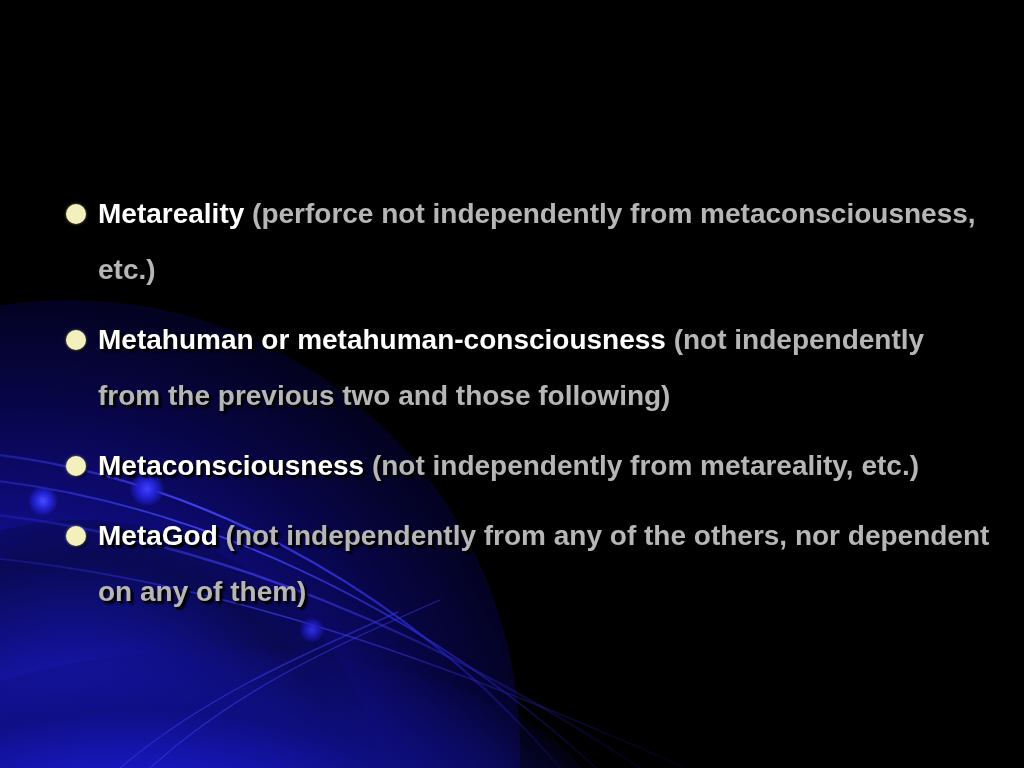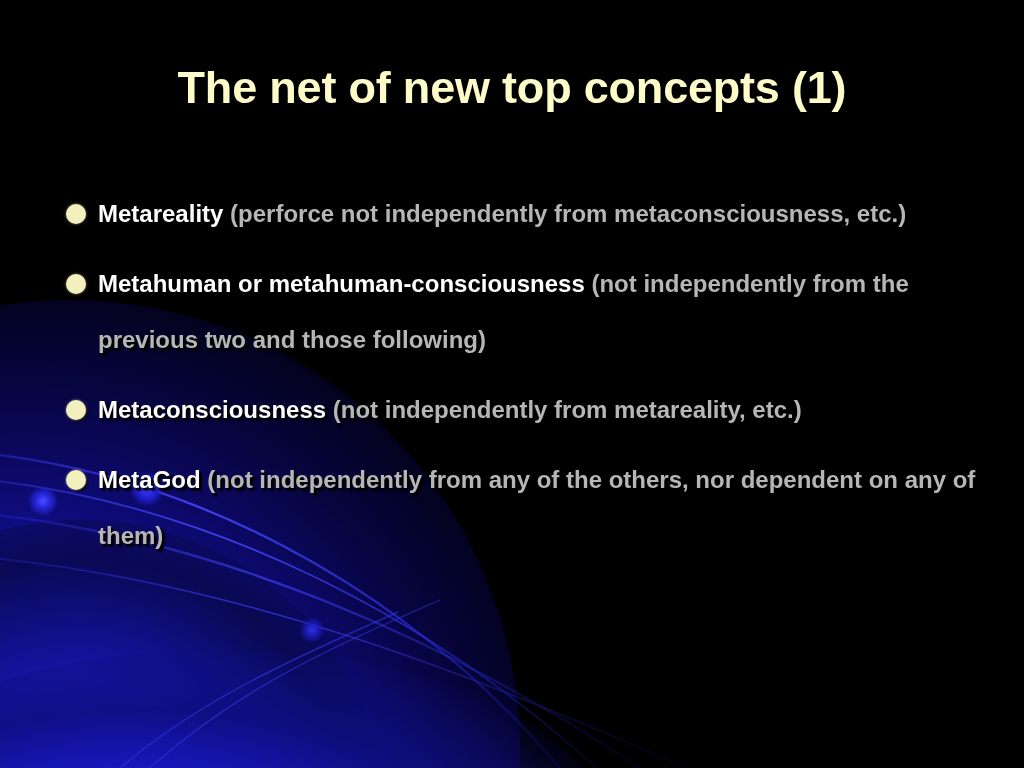--- a/index.html
+++ b/index.html
@@ -115,21 +115,21 @@
     position:absolute;
     left:58px;
     top:186px;
     width:935px;
     z-index:3;
   }
   .bullet-row {
     position:relative;
     padding-left:40px;
     margin-bottom:14px;
-    font-size:24px;
+    font-size:28px;
     font-weight:bold;
     line-height:56px;
     color:#b6b6b6;
     text-shadow:3px 3px 2px rgba(0,0,0,.92), 2px 2px 0 rgba(0,0,0,.8);
   }
   .bullet-row:last-child { margin-bottom:0; }
   .bullet-mark {
     position:absolute;
     left:8px;
     top:18px;
@@ -174,21 +174,20 @@
         <path d="M 120 768 C 200 700, 290 660, 398 612" stroke="url(#arcGrad2)" stroke-width="1.4"></path>
         <path d="M 150 768 C 236 690, 330 648, 440 600" stroke="url(#arcGrad2)" stroke-width="1.2"></path>
       </g>
     </svg>
 
     <div class="dot" id="dot-a"></div>
     <div class="dot" id="dot-b"></div>
     <div class="dot" id="dot-c"></div>
   </div>
 
-  <h1 id="title">The net of new top concepts (1)</h1>
 
   <div id="bullets">
 
     <div class="bullet-row">
       <span class="bullet-mark"></span>
       <span class="term">Metareality </span>
       <span class="gloss">(perforce not independently from metaconsciousness, etc.)</span>
     </div>
 
     <div class="bullet-row">

